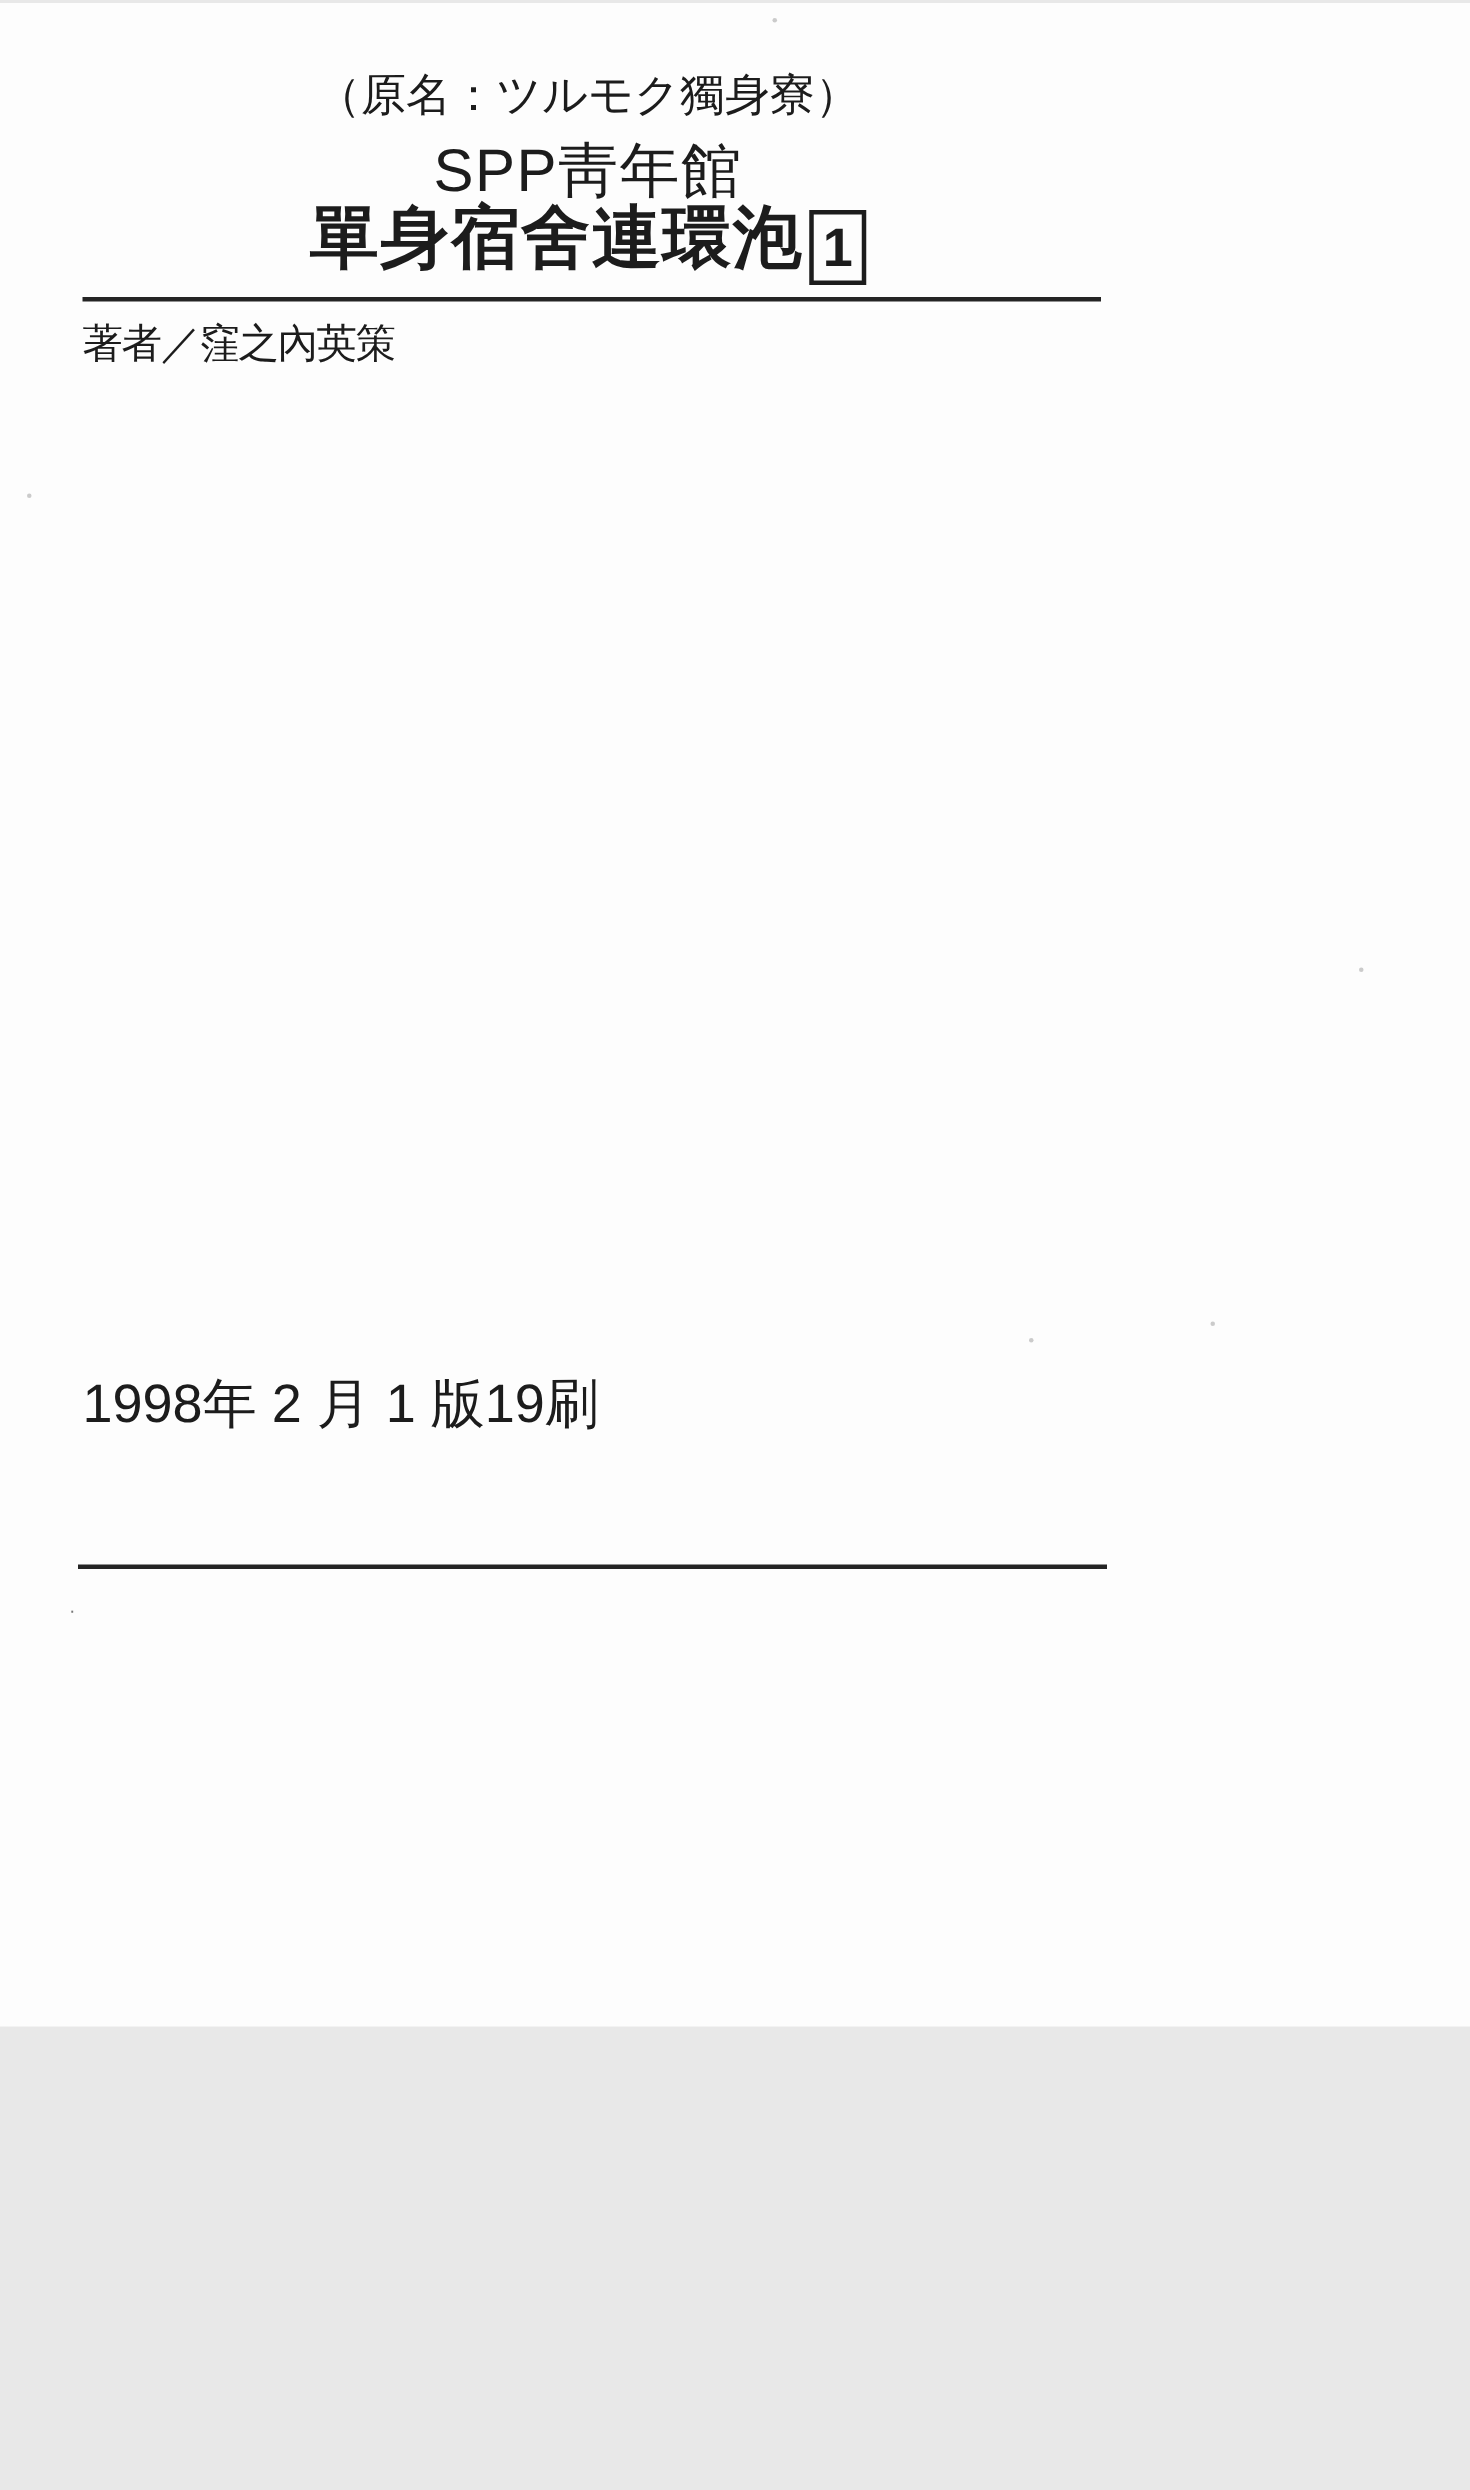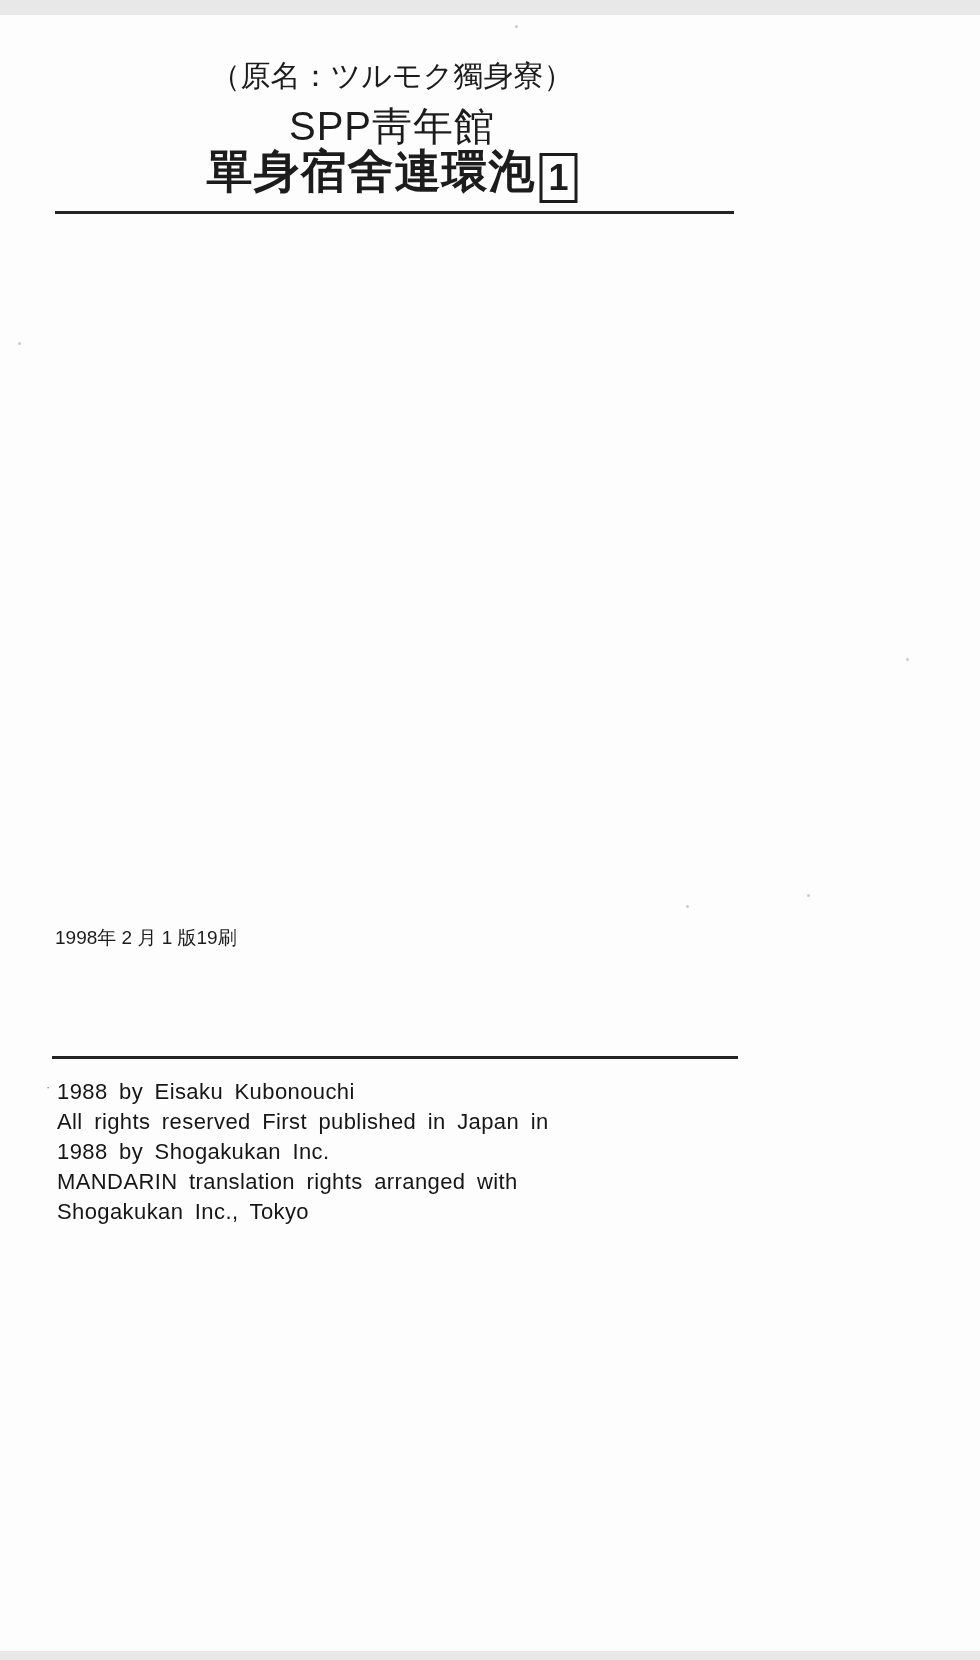--- a/index.html
+++ b/index.html
@@ -3,22 +3,22 @@
 <meta charset="utf-8">
 <style>
   html, body {
     margin: 0;
     padding: 0;
     background: #e8e8e8;
   }
   .page {
     position: relative;
     width: 980px;
-    height: 1636px;
-    margin: 15px auto;
+    height: 1349px;
+    margin: 2px auto;
     background: #fdfdfd;
     color: #1c1c1c;
     font-family: "Liberation Sans", sans-serif;
     overflow: hidden;
   }
   .abs { position: absolute; }
   .centered {
     transform: translateX(-50%);
     white-space: nowrap;
     text-align: center;
@@ -73,21 +73,21 @@
     left: 55px;
     top: 209px;
     font-size: 27px;
     letter-spacing: -1px;
     font-weight: 500;
     white-space: nowrap;
   }
   .printing-line {
     left: 55px;
     top: 910px;
-    font-size: 19px;
+    font-size: 36px;
     letter-spacing: 0px;
     font-weight: 500;
     white-space: nowrap;
   }
   .copyright-block {
     left: 57px;
     top: 1062px;
     font-size: 22px;
     line-height: 30px;
     letter-spacing: 0.4px;
@@ -119,34 +119,28 @@
 
   <div class="abs centered imprint">SPP靑年館</div>
 
   <div class="abs title-row">
     <span class="series-title">單身宿舍連環泡</span>
     <span class="volume-box">1</span>
   </div>
 
   <div class="abs rule rule-1"></div>
 
+  <div class="abs author-line">著者／窪之內英策</div>
 
   <div class="abs printing-line">1998年 2 月 1 版19刷</div>
 
   <div class="abs rule rule-2"></div>
 
   <div class="abs copyright-mark">·</div>
 
-  <div class="abs copyright-block">
-    <div>1988 by Eisaku Kubonouchi</div>
-    <div>All rights reserved First published in Japan in</div>
-    <div>1988 by Shogakukan Inc.</div>
-    <div>MANDARIN translation rights arranged with</div>
-    <div>Shogakukan Inc., Tokyo</div>
-  </div>
 
 <div class="speck" style="left: 515px; top: 10px;"></div>
     <div class="speck" style="left: 18px; top: 327px;"></div>
     <div class="speck" style="left: 906px; top: 643px;"></div>
     <div class="speck" style="left: 807px; top: 879px;"></div>
     <div class="speck" style="left: 686px; top: 890px;"></div>
     <div class="speck" style="left: 446px; top: 1648px;"></div>
     <div class="speck" style="left: 760px; top: 1650px;"></div>
   </div>
 

